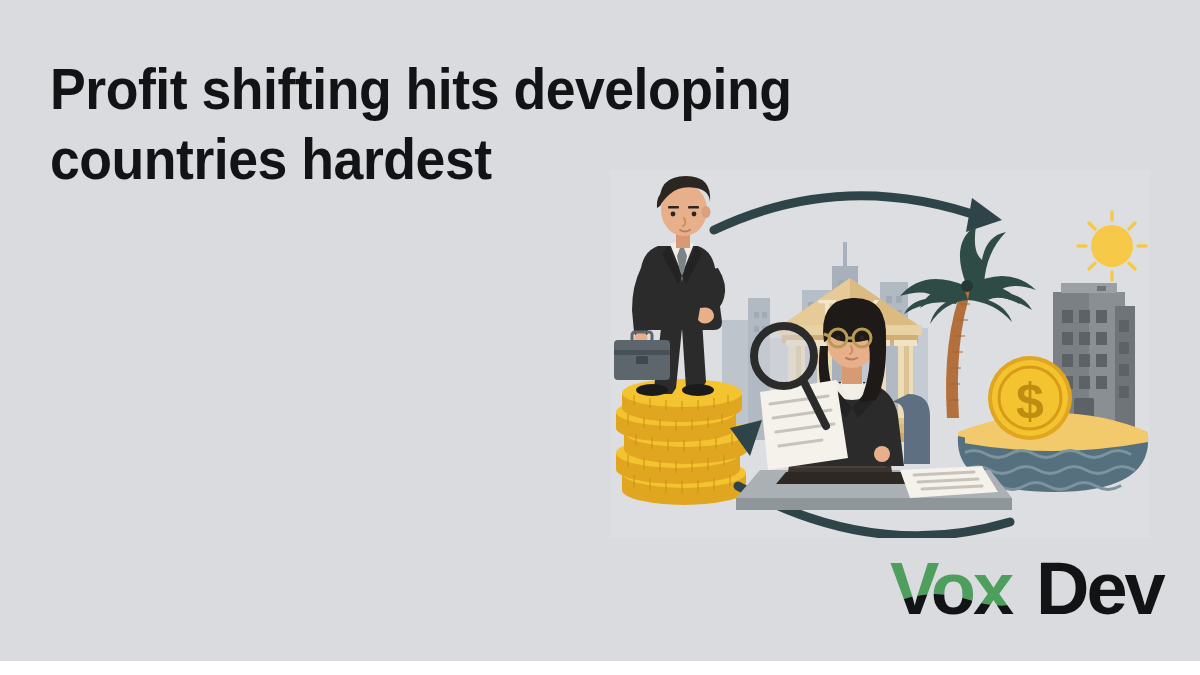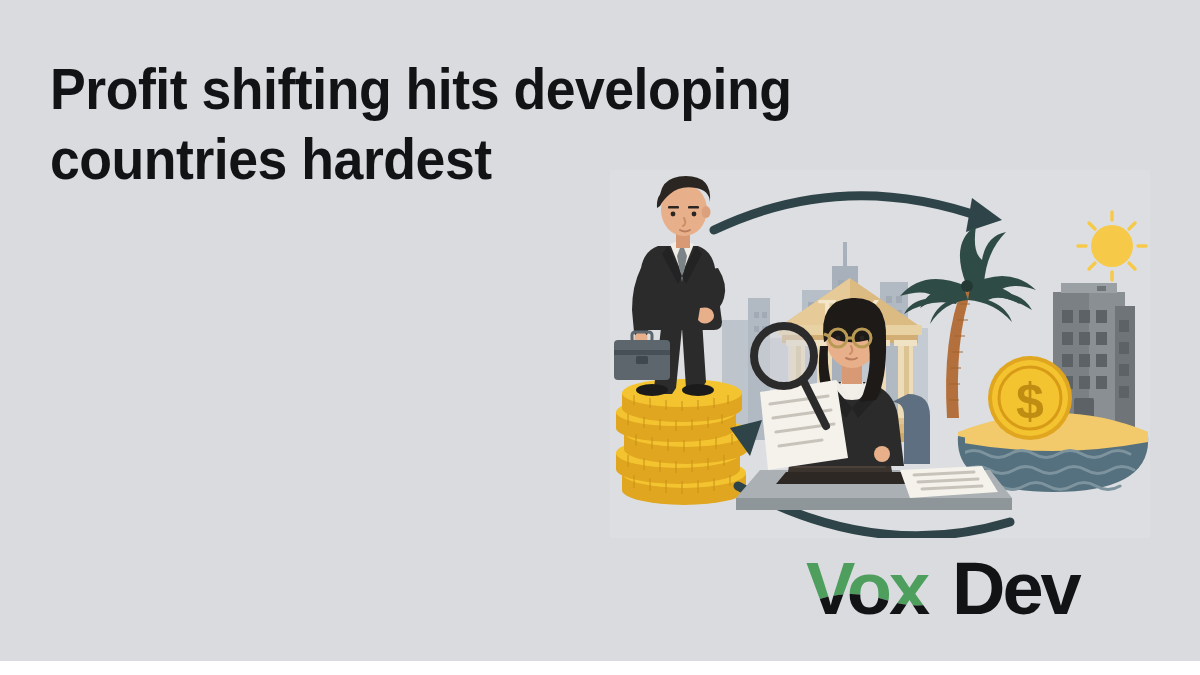--- a/index.html
+++ b/index.html
@@ -60,21 +60,21 @@
     left: 610px;
     top: 170px;
     width: 540px;
     height: 368px;
   }
   #illustration svg { display: block; width: 100%; height: 100%; }
 
   
   #logo {
     position: absolute;
-    left: 806px;
+    left: 890px;
     top: 552px;
     width: 300px;
     height: 76px;
   }
   #logo svg { display: block; width: 100%; height: 100%; }
 
   
   #bottom-strip {
     position: absolute;
     left: 0;

